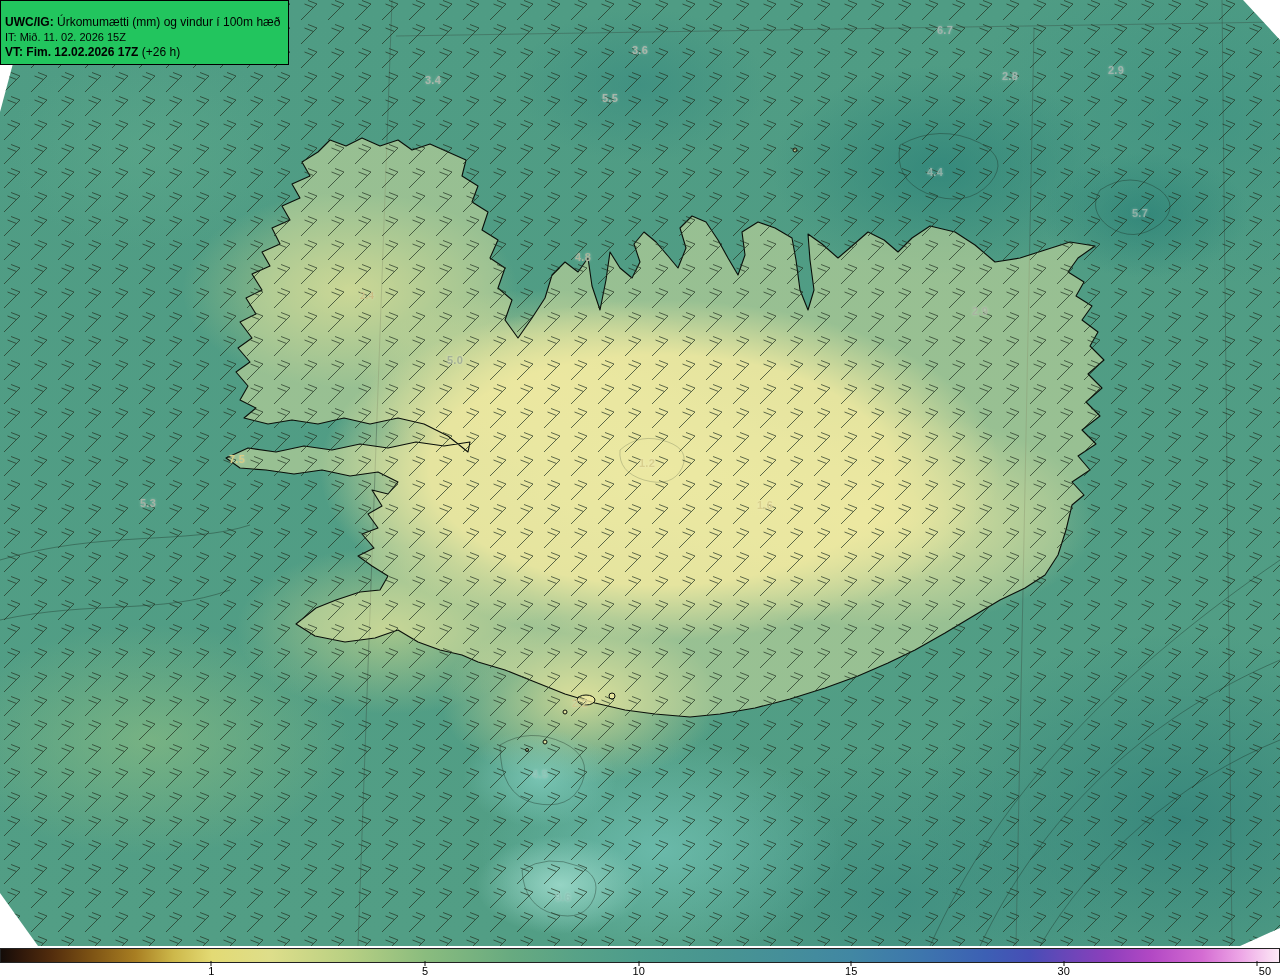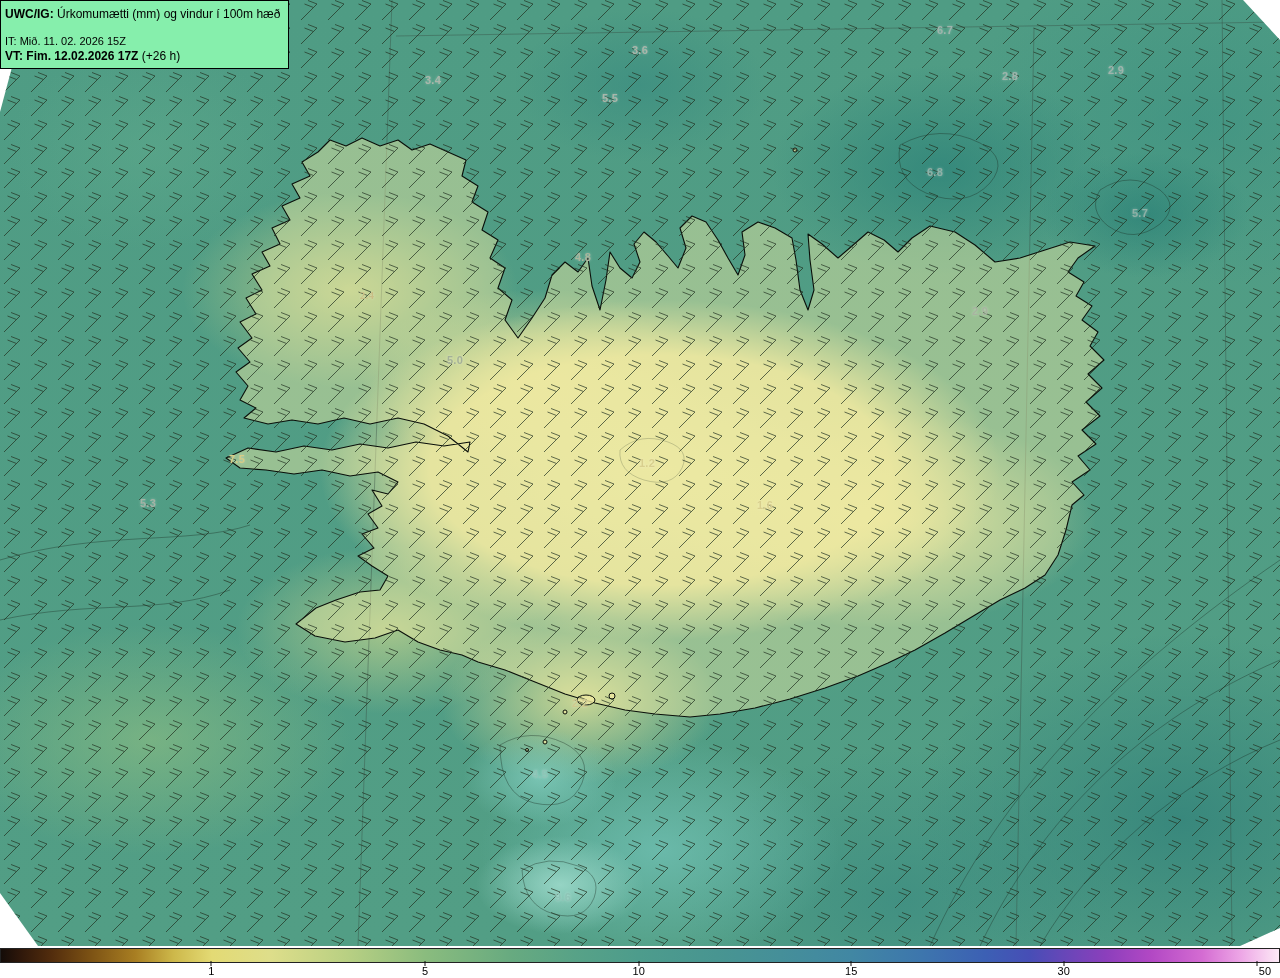--- a/index.html
+++ b/index.html
@@ -32,24 +32,24 @@
   }
   #overlay{position:absolute;inset:0;}
 
   
   #contour-labels{position:absolute;inset:0;pointer-events:none;}
   .contour-label{position:absolute;transform:translate(-50%,-50%);
     font-size:11px;font-weight:bold;letter-spacing:0.3px;
     text-shadow:0 0 3px rgba(255,255,255,0.35);}
 
   
-  #info-box{position:absolute;left:0;top:0;background:#86efac;border:1px solid #000;
-    padding:6px 8px 4px 4px;font-size:12px;line-height:15px;color:#000;z-index:20;}
+  #info-box{position:absolute;left:0;top:0;background:#22c55e;border:1px solid #000;
+    padding:14px 8px 4px 4px;font-size:12px;line-height:15px;color:#000;z-index:20;}
   #info-box .b{font-weight:bold;}
-  #info-box .l2{font-size:11px;margin-top:12px;}
+  #info-box .l2{font-size:11px;}
 
   
   #colorbar-wrap{position:absolute;left:0;top:946px;width:1280px;height:32px;background:#ffffff;}
   #colorbar{position:absolute;left:0;top:2px;width:1278px;height:13px;border:1px solid #222;}
   #colorbar-ticks{position:absolute;left:0;top:2px;width:1280px;height:30px;}
   .cb-tick{position:absolute;top:13px;width:1px;height:5px;background:#111;transform:translateX(-50%);}
   .cb-label{position:absolute;top:17px;transform:translateX(-50%);font-size:11px;color:#000;}
 </style>
 </head>
 <body>
@@ -124,21 +124,21 @@
     <rect x="0" y="0" width="1280" height="946" fill="url(#barbs)"></rect>
   </svg>
 
   <div id="contour-labels">
       <span class="contour-label" style="left: 425px; top: 80px; color: rgb(170, 182, 170); margin-left: 8px;">3.4</span>
       <span class="contour-label" style="left: 640px; top: 50px; color: rgb(170, 182, 170);">3.6</span>
       <span class="contour-label" style="left: 610px; top: 98px; color: rgb(170, 182, 170);">5.5</span>
       <span class="contour-label" style="left: 945px; top: 30px; color: rgb(159, 180, 172);">6.7</span>
       <span class="contour-label" style="left: 1010px; top: 76px; color: rgb(159, 180, 172);">2.8</span>
       <span class="contour-label" style="left: 1116px; top: 70px; color: rgb(159, 180, 172);">2.9</span>
-      <span class="contour-label" style="left: 935px; top: 172px; color: rgb(143, 176, 166);">6.8</span>
+      <span class="contour-label" style="left: 935px; top: 172px; color: rgb(143, 176, 166);">4.4</span>
       <span class="contour-label" style="left: 1140px; top: 213px; color: rgb(143, 176, 166);">5.7</span>
       <span class="contour-label" style="left: 583px; top: 257px; color: rgb(170, 180, 156);">4.8</span>
       <span class="contour-label" style="left: 367px; top: 295px; color: rgb(201, 190, 133); font-family: Liberation Serif, serif;">2.4</span>
       <span class="contour-label" style="left: 455px; top: 320px; color: rgb(164, 176, 152); margin-top: 40px;">5.0</span>
       <span class="contour-label" style="left: 980px; top: 311px; color: rgb(168, 180, 160);">2.9</span>
       <span class="contour-label" style="left: 148px; top: 503px; color: rgb(165, 178, 165);">5.3</span>
       <span class="contour-label" style="left: 237px; top: 459px; color: rgb(214, 204, 134);">7.5</span>
       <span class="contour-label" style="left: 647px; top: 463px; color: rgb(216, 207, 142);">1.2</span>
       <span class="contour-label" style="left: 765px; top: 505px; color: rgb(216, 207, 142);">1.6</span>
       <span class="contour-label" style="left: 580px; top: 703px; color: rgb(207, 201, 142);">2.2</span>

